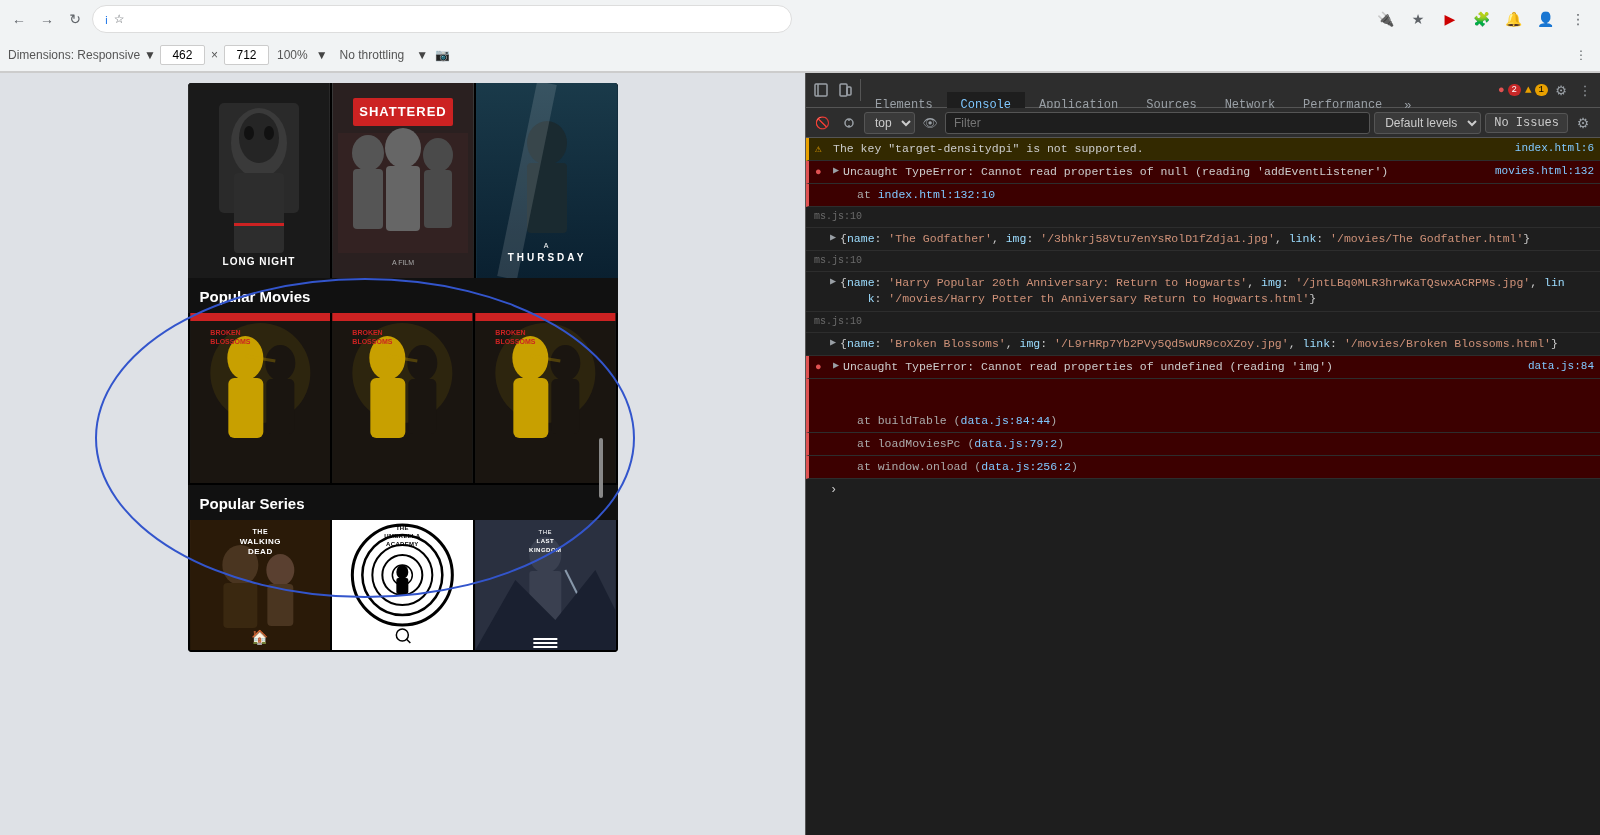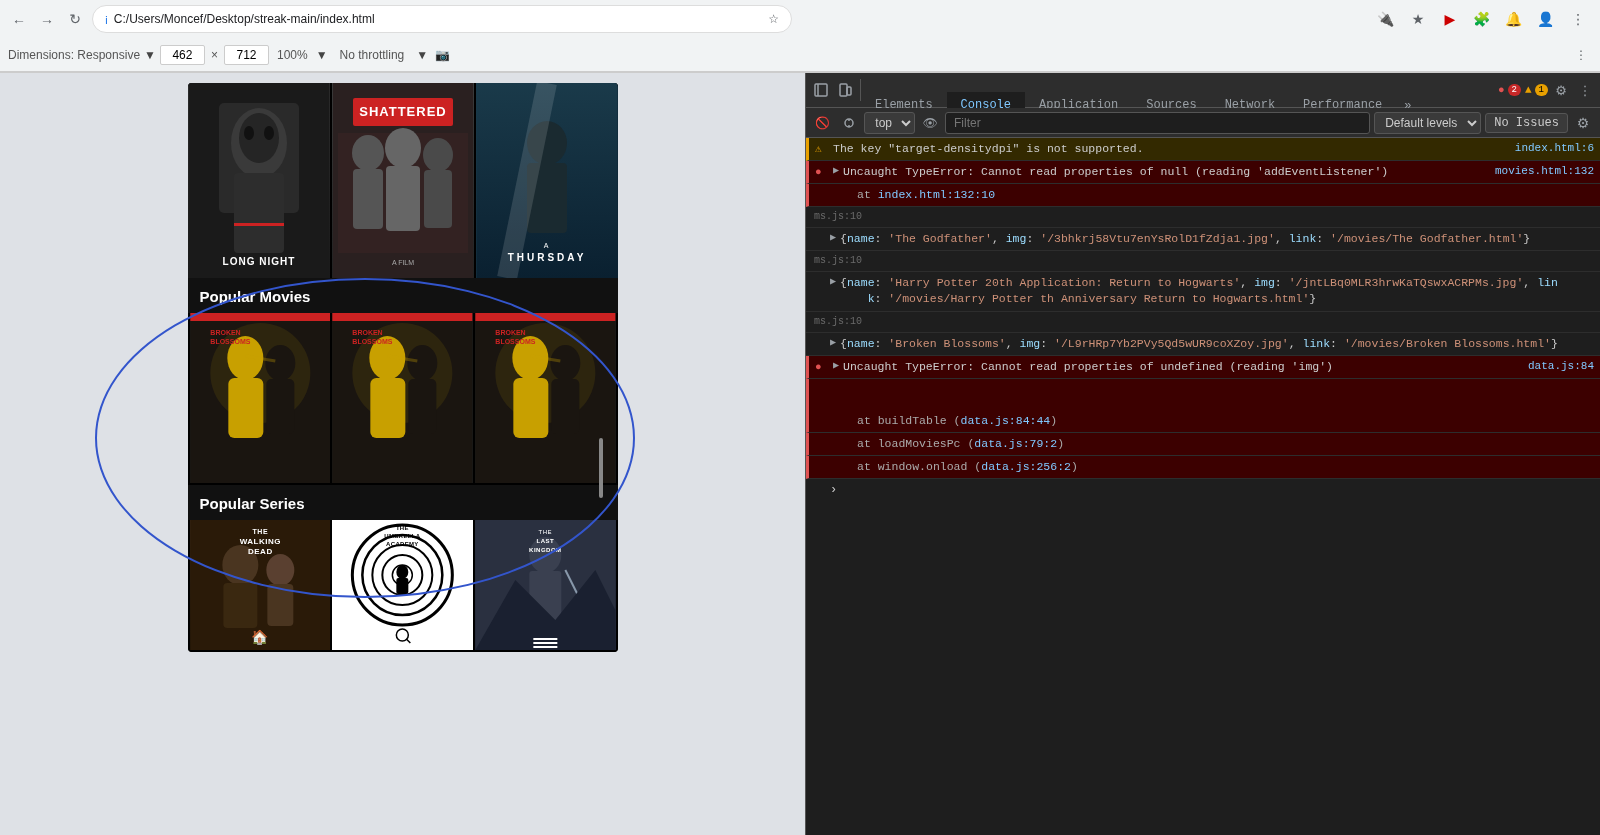--- a/index.html
+++ b/index.html
@@ -293,21 +293,20 @@
     }
 
     .dt-top-select {
       background: #3a3a3a;
       color: #ccc;
       border: 1px solid #555;
       border-radius: 3px;
       padding: 2px 6px;
       font-size: 12px;
       cursor: pointer;
-      text-align: right;
     }
 
     .dt-filter-input {
       flex: 1;
       background: #1e1e1e;
       border: 1px solid #555;
       border-radius: 3px;
       color: #ccc;
       font-size: 12px;
       padding: 2px 8px;
@@ -501,21 +500,20 @@
 <body>
 
 <div class="browser-chrome">
   <div class="browser-toolbar">
     <button class="nav-btn">←</button>
     <button class="nav-btn">→</button>
     <button class="nav-btn">↻</button>
 
     <div class="address-bar">
       <span class="info-icon">ℹ</span>
-      <span class="url-text">C:/Users/Moncef/Desktop/streak-main/index.html</span>
       <span class="bookmark-icon">☆</span>
     </div>
 
     <div class="toolbar-actions">
       <button class="toolbar-icon-btn">🔌</button>
       <button class="toolbar-icon-btn">★</button>
       <button class="toolbar-icon-btn" style="color:#c00;">▶</button>
       <button class="toolbar-icon-btn">🧩</button>
       <button class="toolbar-icon-btn">🔔</button>
       <button class="toolbar-icon-btn">👤</button>
@@ -829,21 +827,21 @@
           {<span style="color:#9cdcfe;">name</span>: <span style="color:#ce9178;">'The Godfather'</span>, <span style="color:#9cdcfe;">img</span>: <span style="color:#ce9178;">'/3bhkrj58Vtu7enYsRolD1fZdja1.jpg'</span>, <span style="color:#9cdcfe;">link</span>: <span style="color:#ce9178;">'/movies/The Godfather.html'</span>}
         </span>
       </div>
 
       <div class="console-line info" style="padding-left:8px;border-left:none;background:#1e1e1e;">
         <span class="console-text" style="color:#6a6a6a;font-size:10px;">ms.js:10</span>
       </div>
       <div class="console-line info">
         <span class="console-expand">▶</span>
         <span class="console-text">
-          {<span style="color:#9cdcfe;">name</span>: <span style="color:#ce9178;">'Harry Potter 20th Application: Return to Hogwarts'</span>, <span style="color:#9cdcfe;">img</span>: <span style="color:#ce9178;">'/jntLBq0MLR3hrwKaTQswxACRPMs.jpg'</span>, <span style="color:#9cdcfe;">lin</span><br>
+          {<span style="color:#9cdcfe;">name</span>: <span style="color:#ce9178;">'Harry Popular 20th Anniversary: Return to Hogwarts'</span>, <span style="color:#9cdcfe;">img</span>: <span style="color:#ce9178;">'/jntLBq0MLR3hrwKaTQswxACRPMs.jpg'</span>, <span style="color:#9cdcfe;">lin</span><br>
           &nbsp;&nbsp;&nbsp;&nbsp;<span style="color:#9cdcfe;">k</span>: <span style="color:#ce9178;">'/movies/Harry Potter th Anniversary Return to Hogwarts.html'</span>}
         </span>
       </div>
 
       <div class="console-line info" style="padding-left:8px;border-left:none;background:#1e1e1e;">
         <span class="console-text" style="color:#6a6a6a;font-size:10px;">ms.js:10</span>
       </div>
       <div class="console-line info">
         <span class="console-expand">▶</span>
         <span class="console-text">

